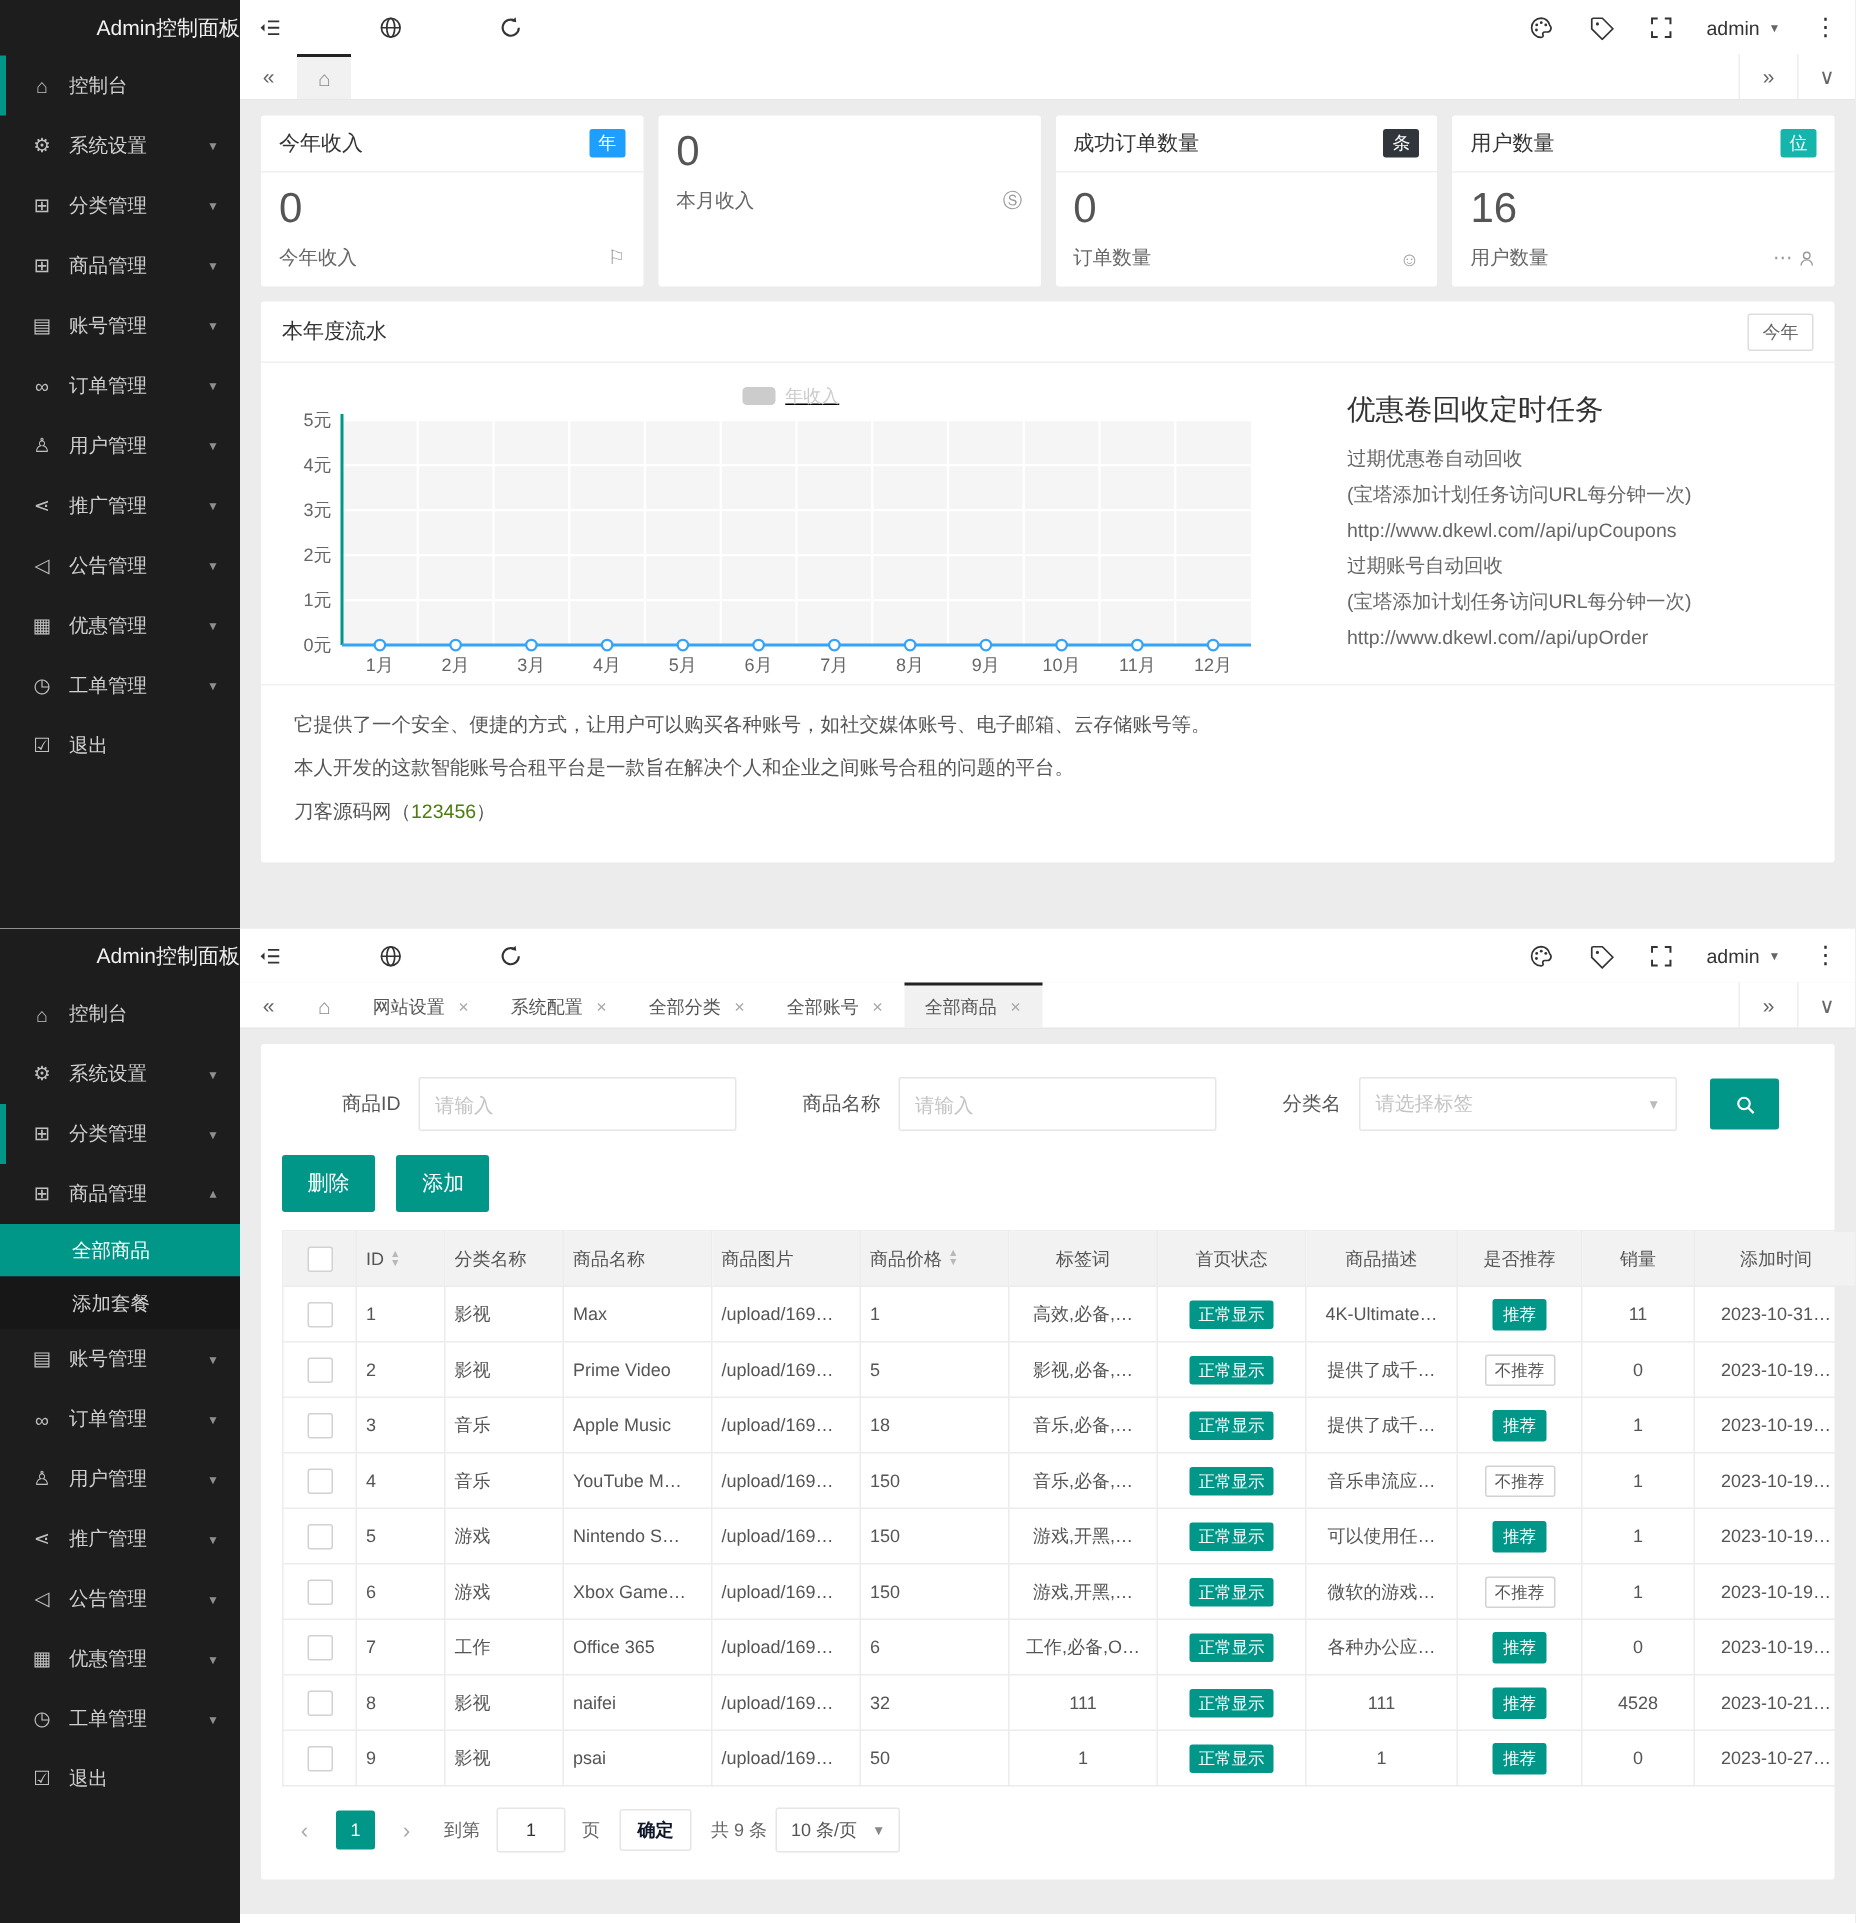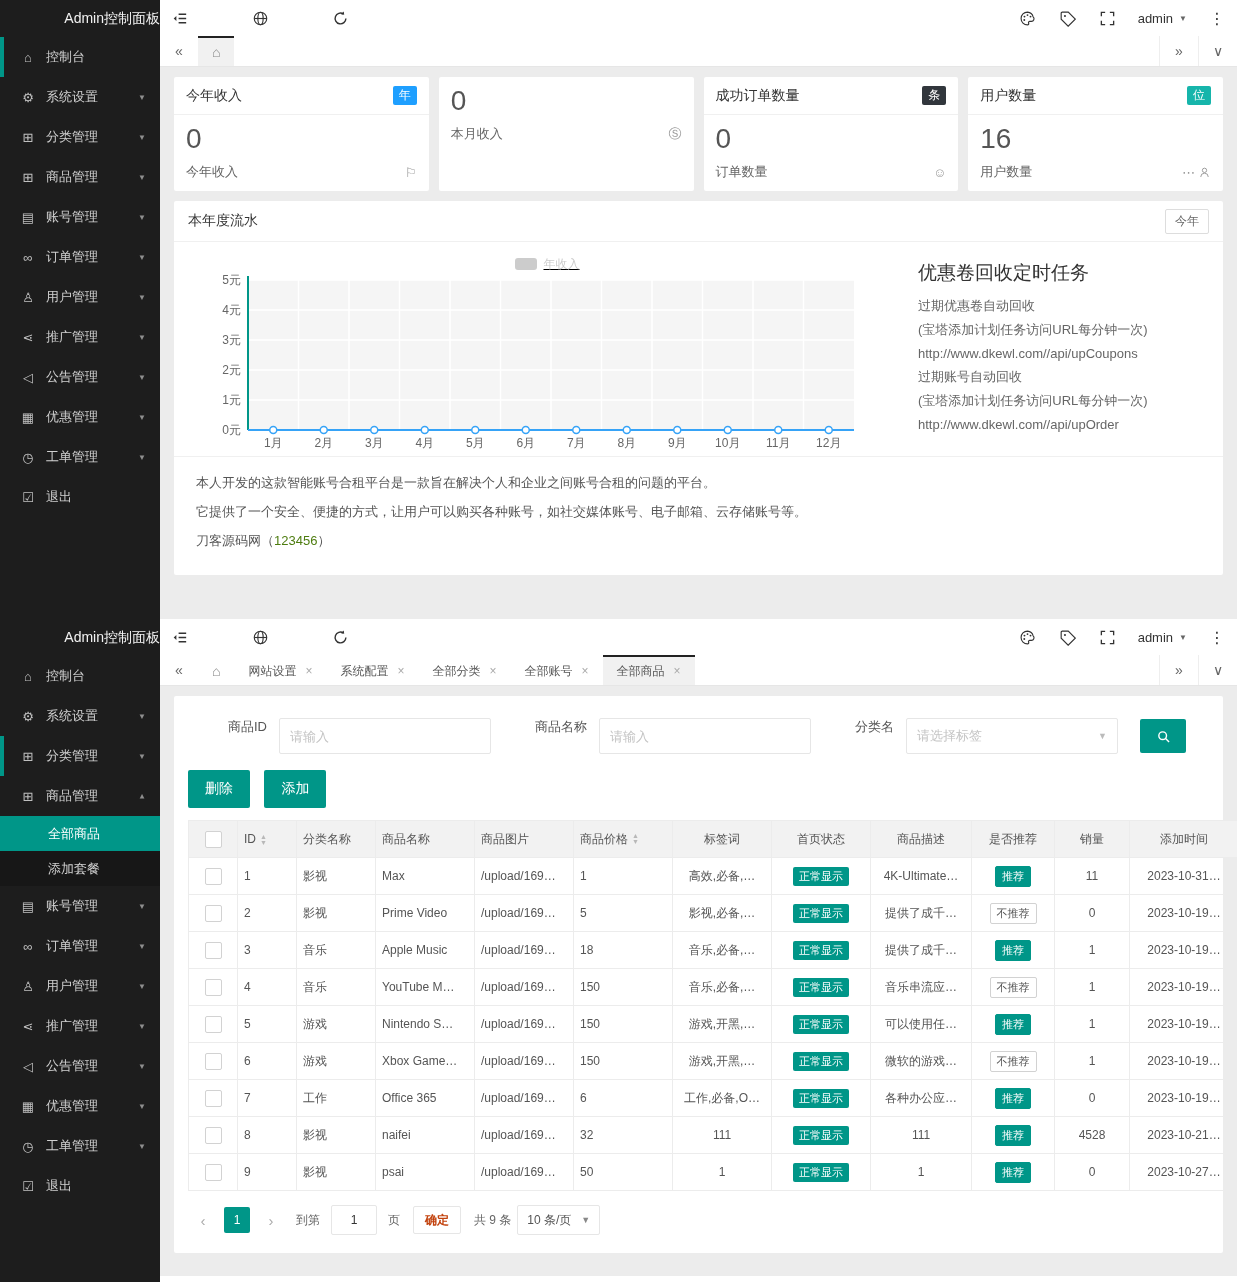--- a/index.html
+++ b/index.html
@@ -60,36 +60,36 @@
   .card-f{display:flex;justify-content:space-between;align-items:center;padding:8px 12px 10px;font-size:13px;color:#666;}
   .fic{color:#999;font-size:13px;display:inline-flex;align-items:center;gap:3px;}
   .fic svg{width:13px;height:13px;display:none;}
   .fic.with-person svg{display:inline-block;}
 
   
   .panel{background:#fff;margin-top:10px;border-radius:2px;}
   .panel-h{display:flex;justify-content:space-between;align-items:center;height:40px;padding:0 14px;border-bottom:1px solid #f0f0f0;font-size:14px;color:#333;}
   .btn-range{font-size:12px;color:#666;background:#fff;border:1px solid #ddd;border-radius:2px;padding:3px 9px;cursor:pointer;}
   .panel-body{display:flex;}
-  .chart-wrap{flex:0 0 690px;padding:12px 0 0 28px;text-decoration:underline;}
+  .chart-wrap{flex:0 0 690px;padding:12px 0 0 8px;text-decoration:underline;}
   .legend{display:flex;justify-content:center;align-items:center;gap:7px;height:20px;font-size:12px;color:#ccc;cursor:pointer;}
   .legend .sw{width:22px;height:12px;border-radius:3px;background:#ccc;}
   .ylab{color:#009688;font-size:12px;margin:8px 0 2px 24px;}
   svg.chart{display:block;}
   .tasks{flex:1;padding:0 24px 0 26px;}
   .tasks h3{font-size:19px;font-weight:400;color:#333;margin:18px 0 10px;}
   .tasks p{font-size:13px;color:#666;margin:3px 0;line-height:1.6;}
   .panel-desc{border-top:1px solid #f0f0f0;padding:6px 22px 14px;font-size:13px;color:#555;}
   .panel-desc p{margin:11px 0;}
   .link{color:#4d7c0f;cursor:pointer;}
 
   
   .fcard{background:#fff;border-radius:2px;padding:14px;}
   .frow{display:flex;align-items:center;padding:8px 0 16px 40px;}
-  .ffield{display:flex;margin-right:44px;}
+  .ffield{display:flex;align-items:center;margin-right:44px;}
   .flabel{font-size:13px;color:#555;margin-right:12px;white-space:nowrap;}
   .finput{width:190px;height:34px;border:1px solid #e6e6e6;border-radius:2px;padding:0 10px;font-size:13px;color:#333;outline:none;background:#fff;}
   .finput::placeholder{color:#c4c4c4;}
   .fselect{width:190px;height:34px;border:1px solid #e6e6e6;border-radius:2px;display:flex;align-items:center;justify-content:space-between;padding:0 10px;font-size:13px;color:#c4c4c4;cursor:pointer;background:#fff;}
   .fselect .sel-caret{font-size:9px;color:#bbb;}
   .btn-search{width:46px;height:34px;background:#009688;border:none;border-radius:2px;color:#fff;display:flex;align-items:center;justify-content:center;cursor:pointer;margin-left:6px;}
   .btn-search svg{width:15px;height:15px;}
   .toolbar{padding:0 0 12px;}
   .btn-teal{background:#009688;color:#fff;border:none;border-radius:2px;padding:10px 17px;font-size:14px;margin-right:10px;cursor:pointer;}
 
@@ -116,21 +116,21 @@
   th.sortable .sort{display:inline-flex;}
   .tag-ok{background:#009688;color:#fff;font-size:11px;padding:2px 6px;border-radius:2px;display:inline-block;}
   .rec{background:#fff;border:1px solid #d2d2d2;color:#555;font-size:11px;padding:2px 6px;border-radius:2px;display:inline-block;}
   .rec.on{background:#009688;border-color:#009688;color:#fff;}
 
   .pager{display:flex;align-items:center;padding:14px 2px 4px;font-size:12px;color:#666;}
   .pg-btn{min-width:26px;height:26px;display:inline-flex;align-items:center;justify-content:center;margin-right:8px;color:#aaa;font-size:15px;cursor:pointer;}
   .pg-num{background:#009688;color:#fff;border-radius:2px;font-size:12px;}
   .pg-txt{margin:0 4px;}
   .pg-input{width:40px;height:26px;border:1px solid #e6e6e6;border-radius:2px;text-align:center;font-size:12px;color:#333;margin:0 7px;outline:none;}
-  .pg-confirm{height:28px;border:1px solid #e6e6e6;background:#fff;border-radius:2px;padding:0 11px;font-size:12px;color:#c2410c;font-weight:700;margin:0 9px;cursor:pointer;}
+  .pg-confirm{height:28px;border:1px solid #e6e6e6;background:#fff;border-radius:2px;padding:0 11px;font-size:12px;color:#0f172a;font-weight:700;margin:0 9px;cursor:pointer;}
   .pg-size{height:28px;border:1px solid #e6e6e6;border-radius:2px;display:inline-flex;align-items:center;gap:10px;padding:0 9px;font-size:12px;color:#555;cursor:pointer;margin-left:2px;background:#fff;}
   .pg-size .sel-caret{font-size:9px;color:#888;}
   .bottom-strip{height:6px;background:#fff;margin:auto -14px -10px;}
 </style>
 </head>
 <body>
 
 <svg width="0" height="0" style="position:absolute" aria-hidden="true">
   <defs>
     <symbol id="i-collapse" viewBox="0 0 18 18">
@@ -445,22 +445,22 @@
                 </div>
 
                 <div>
                   <p>过期账号自动回收</p>
                   <p>(宝塔添加计划任务访问URL每分钟一次)</p>
                   <p>http://www.dkewl.com//api/upOrder</p>
                 </div>
               </div>
           </div>
           <div class="panel-desc">
+            <p>它提供了一个安全、便捷的方式，让用户可以购买各种账号，如社交媒体账号、电子邮箱、云存储账号等。</p>
             <p>本人开发的这款智能账号合租平台是一款旨在解决个人和企业之间账号合租的问题的平台。</p>
-            <p>它提供了一个安全、便捷的方式，让用户可以购买各种账号，如社交媒体账号、电子邮箱、云存储账号等。</p>
             <p><span>刀客源码网（</span><span class="link">123456</span><span>）</span></p>
           </div>
         </div>
       </div>
     </div>
   </div>
 
   <div class="screen screen-b">
     <div class="sidebar">
       <div class="sb-title">Admin控制面板</div>

